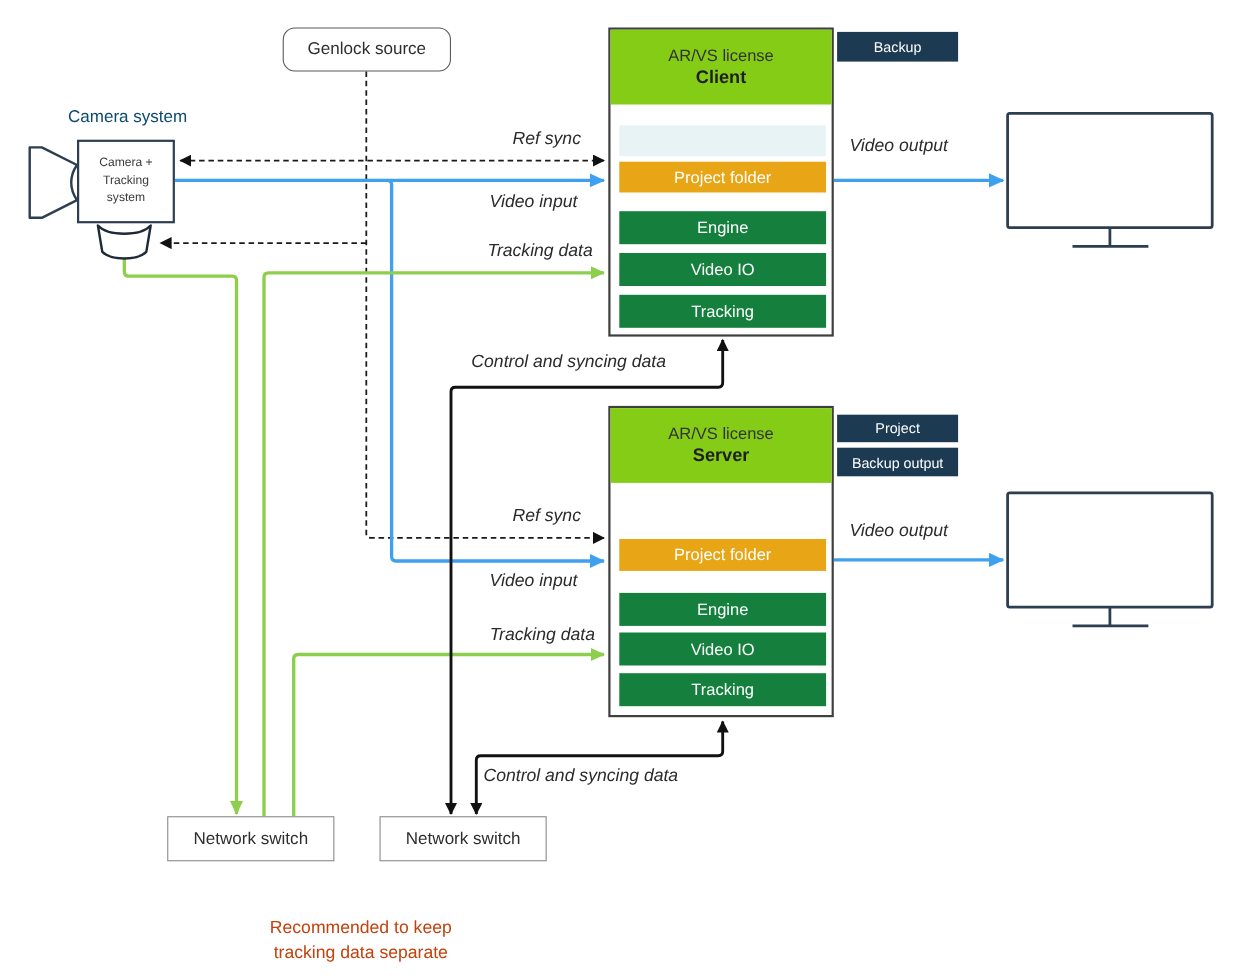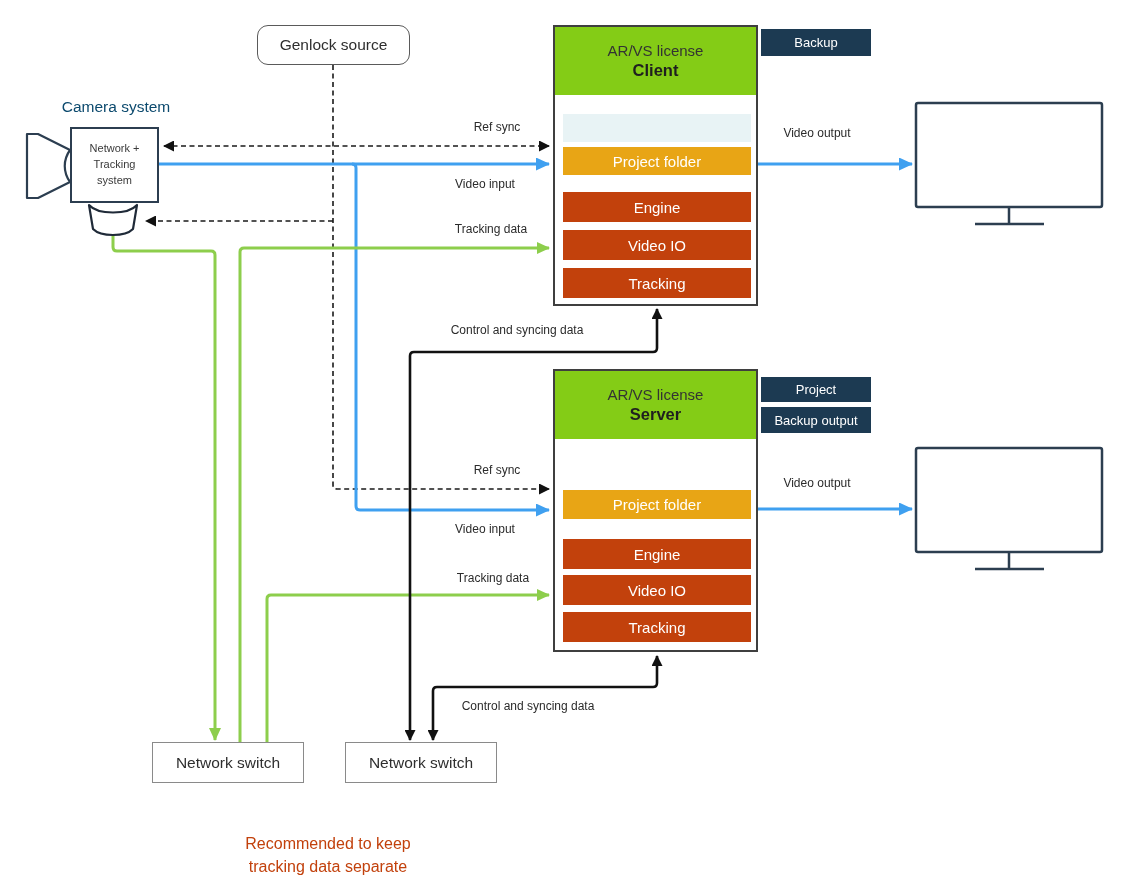--- a/index.html
+++ b/index.html
@@ -9,26 +9,26 @@
   }
   #wires{position:absolute;left:0;top:0;width:1126px;height:887px;}
   .abs{position:absolute;}
   .box{background:#fff;border:1.5px solid #5a5a5a;display:flex;align-items:center;justify-content:center;box-sizing:border-box;}
   .bigbox{background:#fff;border:2px solid #3f3f3f;box-sizing:border-box;}
   .bighead{position:absolute;left:0;top:0;width:100%;background:#84cc16;display:flex;flex-direction:column;align-items:center;justify-content:center;gap:2px;}
   .bighead .l1{font-size:15px;color:#333;}
   .bighead .l2{font-size:16.5px;font-weight:bold;color:#1f1f1f;}
   .module{position:absolute;left:8px;width:188px;display:flex;align-items:center;justify-content:center;
           color:#fff;font-size:15px;box-sizing:border-box;}
-  .mod-gray{background:#c2410c;}
+  .mod-gray{background:#15803d;}
   .mod-orange{background:#e8a515;}
   .mod-teal{background:#4aa4ab;}
   .mod-pale{background:#e8f3f5;}
   .badge{position:absolute;background:#1c3a52;color:#fff;font-size:13px;display:flex;align-items:center;justify-content:center;}
-  .lbl{position:absolute;font-size:12px;color:#2b2b2b;white-space:nowrap;transform:translate(-50%,-50%);}
+  .lbl{position:absolute;font-style:italic;font-size:16px;color:#2b2b2b;white-space:nowrap;transform:translate(-50%,-50%);}
   .title{position:absolute;font-size:15.5px;color:#0c4a6e;white-space:nowrap;transform:translate(-50%,-50%);}
   .camtext{position:absolute;display:flex;flex-direction:column;align-items:center;justify-content:center;
            font-size:11px;color:#3a3a3a;line-height:1.45;text-align:center;}
   .note{position:absolute;font-size:16px;color:#c2410c;white-space:nowrap;transform:translateX(-50%);text-align:left;line-height:1.45;margin-top:37px;}
 </style>
 </head>
 <body>
 
 <div id="stage">
 
@@ -79,21 +79,21 @@
     <g stroke="#2c3e50" stroke-width="2.5" fill="#ffffff">
       <rect x="916" y="103" width="186" height="104" rx="2"></rect>
       <path d="M 1009 207 L 1009 224 M 975 224 L 1044 224" fill="none"></path>
       <rect x="916" y="448" width="186" height="104" rx="2"></rect>
       <path d="M 1009 552 L 1009 569 M 975 569 L 1044 569" fill="none"></path>
     </g>
   </svg>
 
   <div class="title" style="left:116px;top:107px;">Camera system</div>
   <div class="camtext" style="left:70px;top:127px;width:89px;height:76px;border:2px solid #2c3e50;background:#fff;box-sizing:border-box;">
-    <span>Network +</span>
+    <span>Camera +</span>
     <span>Tracking</span>
     <span>system</span>
   </div>
 
   <div class="box abs" style="left:257px;top:25px;width:153px;height:40px;font-size:15.5px;border-radius:11px;">
     <span>Genlock source</span>
   </div>
 
   <div class="bigbox abs" style="left:553px;top:25px;width:205px;height:281px;">
     <div class="bighead" style="height:68px;">

